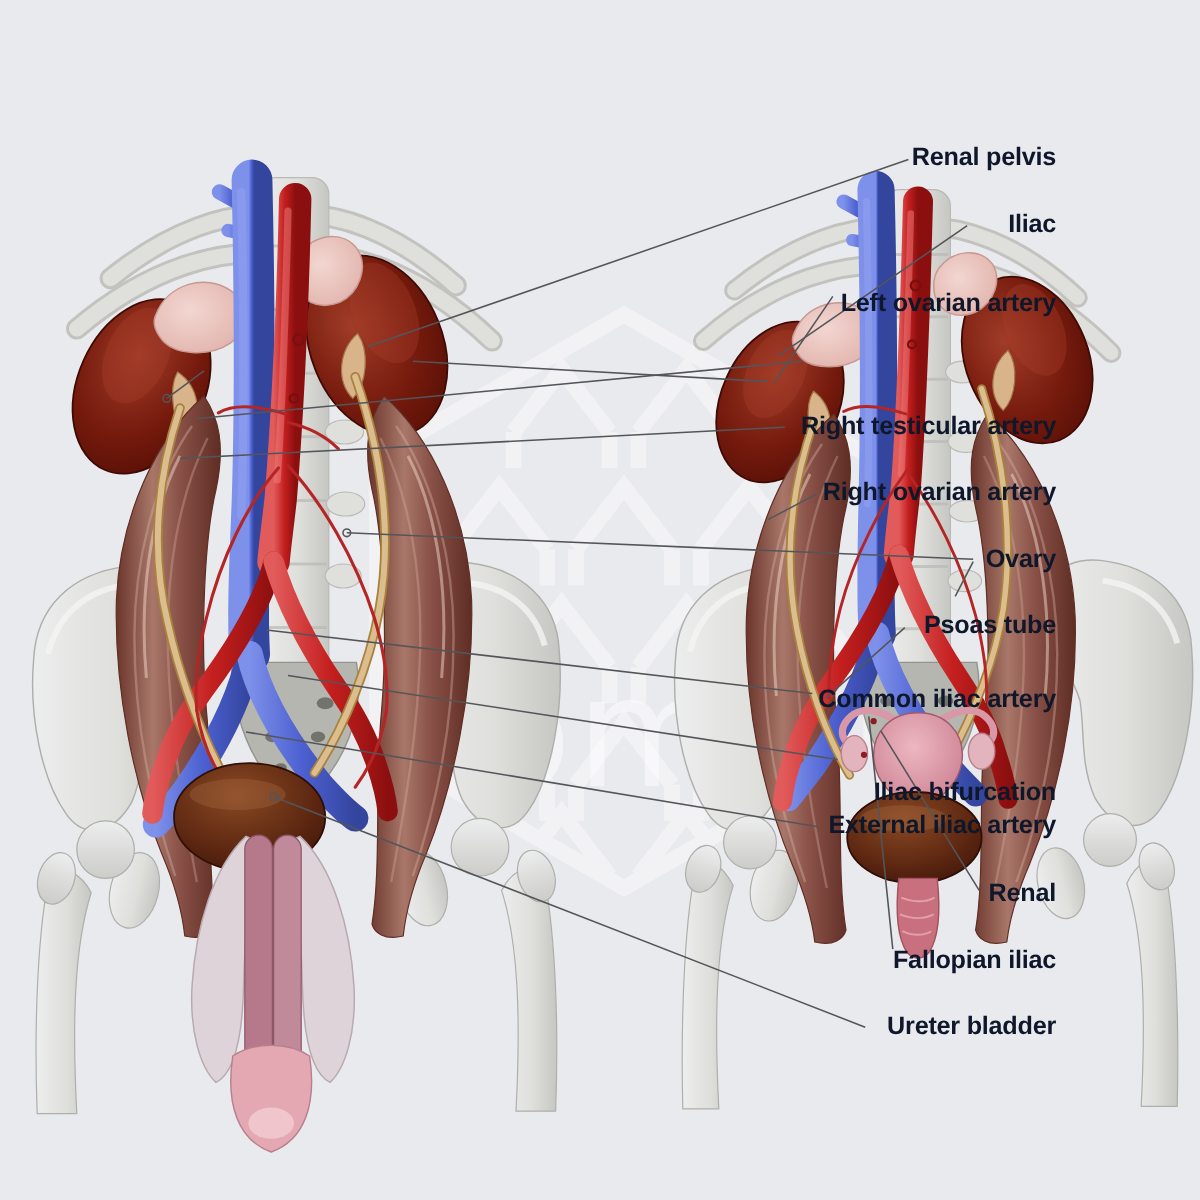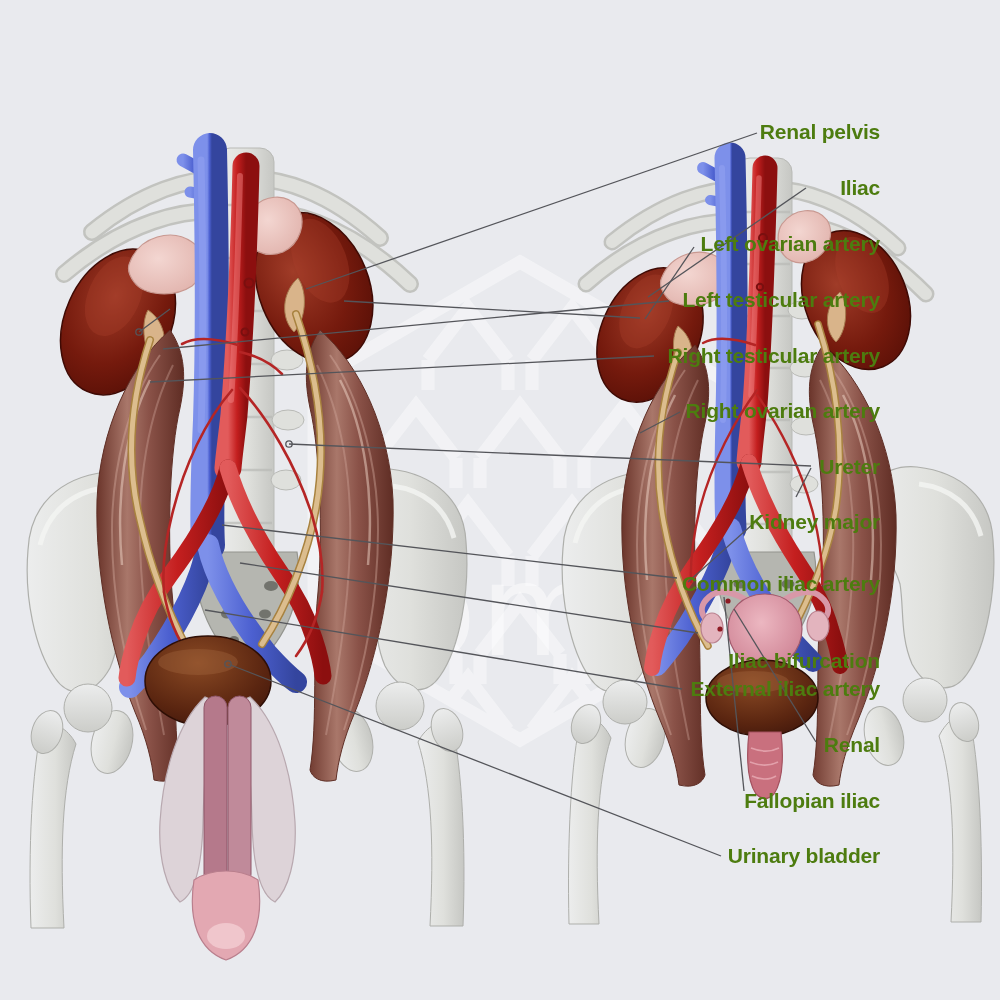--- a/index.html
+++ b/index.html
@@ -1,19 +1,19 @@
 <!DOCTYPE html>
 <html><head>
 <meta charset="utf-8">
 <style>
   html,body{margin:0;padding:0;background:#e9eaee;}
   #stage{position:relative;width:1000px;height:1000px;overflow:hidden;background:#e9eaee;
          font-family:"Liberation Sans",sans-serif;}
   #scene{position:absolute;left:0;top:0;}
-  .lbl{position:absolute;font-weight:700;font-size:21px;letter-spacing:-0.2px;color:#4d7c0f;
+  .lbl{position:absolute;font-weight:700;font-size:21px;letter-spacing:-0.2px;color:#0f172a;
        white-space:nowrap;transform:translateY(-50%);line-height:1;}
   .lbl.right{right:120px;}
 </style>
 </head>
 <body>
 
 <div id="stage" style="background: rgb(233, 234, 238);">
 <svg id="scene" width="1000" height="1000" viewBox="0 0 1000 1000">
   <defs>
     <linearGradient id="boneG" x1="0" y1="0" x2="1" y2="0">
@@ -375,25 +375,24 @@
     <line x1="724" y1="597" x2="744" y2="791"></line>
     <line x1="228" y1="664" x2="721" y2="856"></line>
     <circle cx="289" cy="444" r="3.2"></circle>
     <circle cx="139" cy="332" r="3.2"></circle>
     <circle cx="228" cy="664" r="3.2"></circle>
   </g>
 </svg>
 
   <div class="lbl right" style="top:131px">Renal pelvis</div>
   <div class="lbl right" style="top:187px">Iliac</div>
-  <div class="lbl right" style="top:243px">Left ovarian artery</div>
-  <div class="lbl right" style="top:299px">Left testicular artery</div>
+  <div class="lbl right" style="top:253px">Left ovarian artery</div>
   <div class="lbl right" style="top:410px">Right ovarian artery</div>
   <div class="lbl right" style="top:355px">Right testicular artery</div>
-  <div class="lbl right" style="top:466px">Ureter</div>
-  <div class="lbl right" style="top:521px">Kidney major</div>
+  <div class="lbl right" style="top:466px">Ovary</div>
+  <div class="lbl right" style="top:521px">Psoas tube</div>
   <div class="lbl right" style="top:583px">Common iliac artery</div>
   <div class="lbl right" style="top:660px">Iliac bifurcation</div>
   <div class="lbl right" style="top:688px">External iliac artery</div>
   <div class="lbl right" style="top:744px">Renal</div>
   <div class="lbl right" style="top:800px">Fallopian iliac</div>
-  <div class="lbl right" style="top:855px">Urinary bladder</div>
+  <div class="lbl right" style="top:855px">Ureter bladder</div>
 </div>
 
 </body></html>

